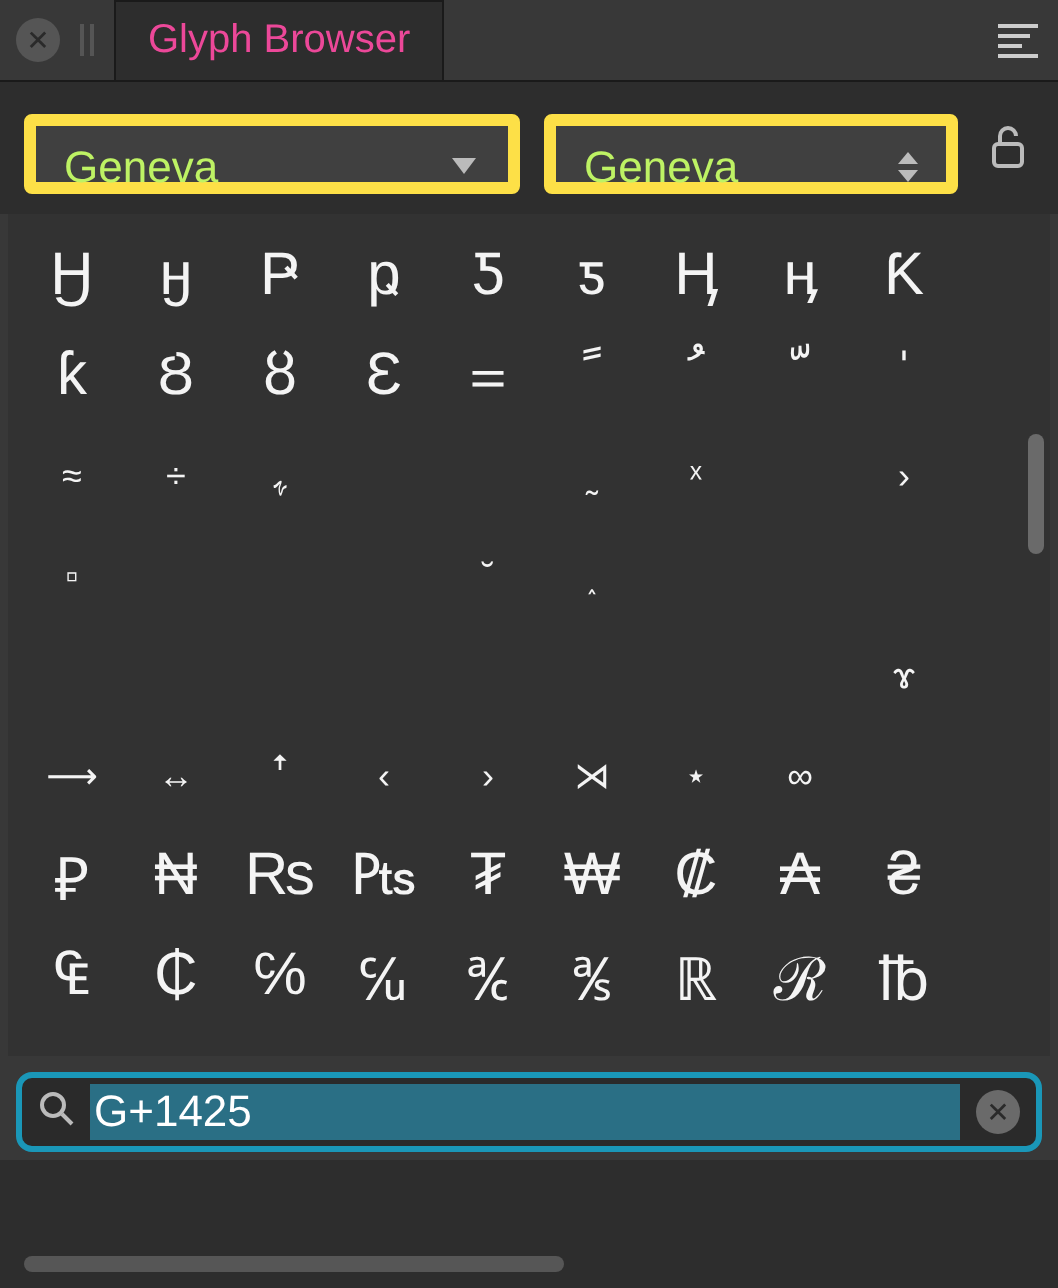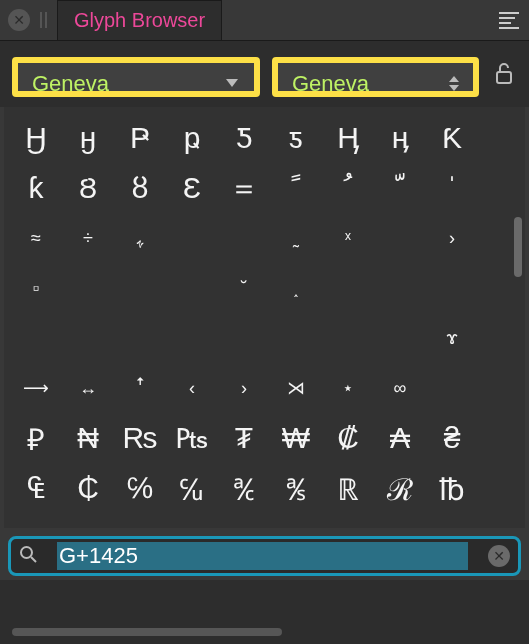--- a/index.html
+++ b/index.html
@@ -110,21 +110,21 @@
 
   
   .searchbar {
     margin:8px 8px 4px 8px;
     height:40px;
     border:3px solid #1a97b8;
     border-radius:8px;
     display:flex; align-items:center;
     padding:0 8px;
     background:#2a2a2a;
-    gap:20px;
+    gap:8px;
   }
   .search-icon { color:#bbb; font-size:18px; }
   .search-value {
     flex:1; font-size:22px; color:#fff;
     background:#2a6f85;
     padding:1px 2px;
   }
   .clear-circle {
     width:22px; height:22px; border-radius:50%; background:#6a6a6a;
     display:flex; align-items:center; justify-content:center;

